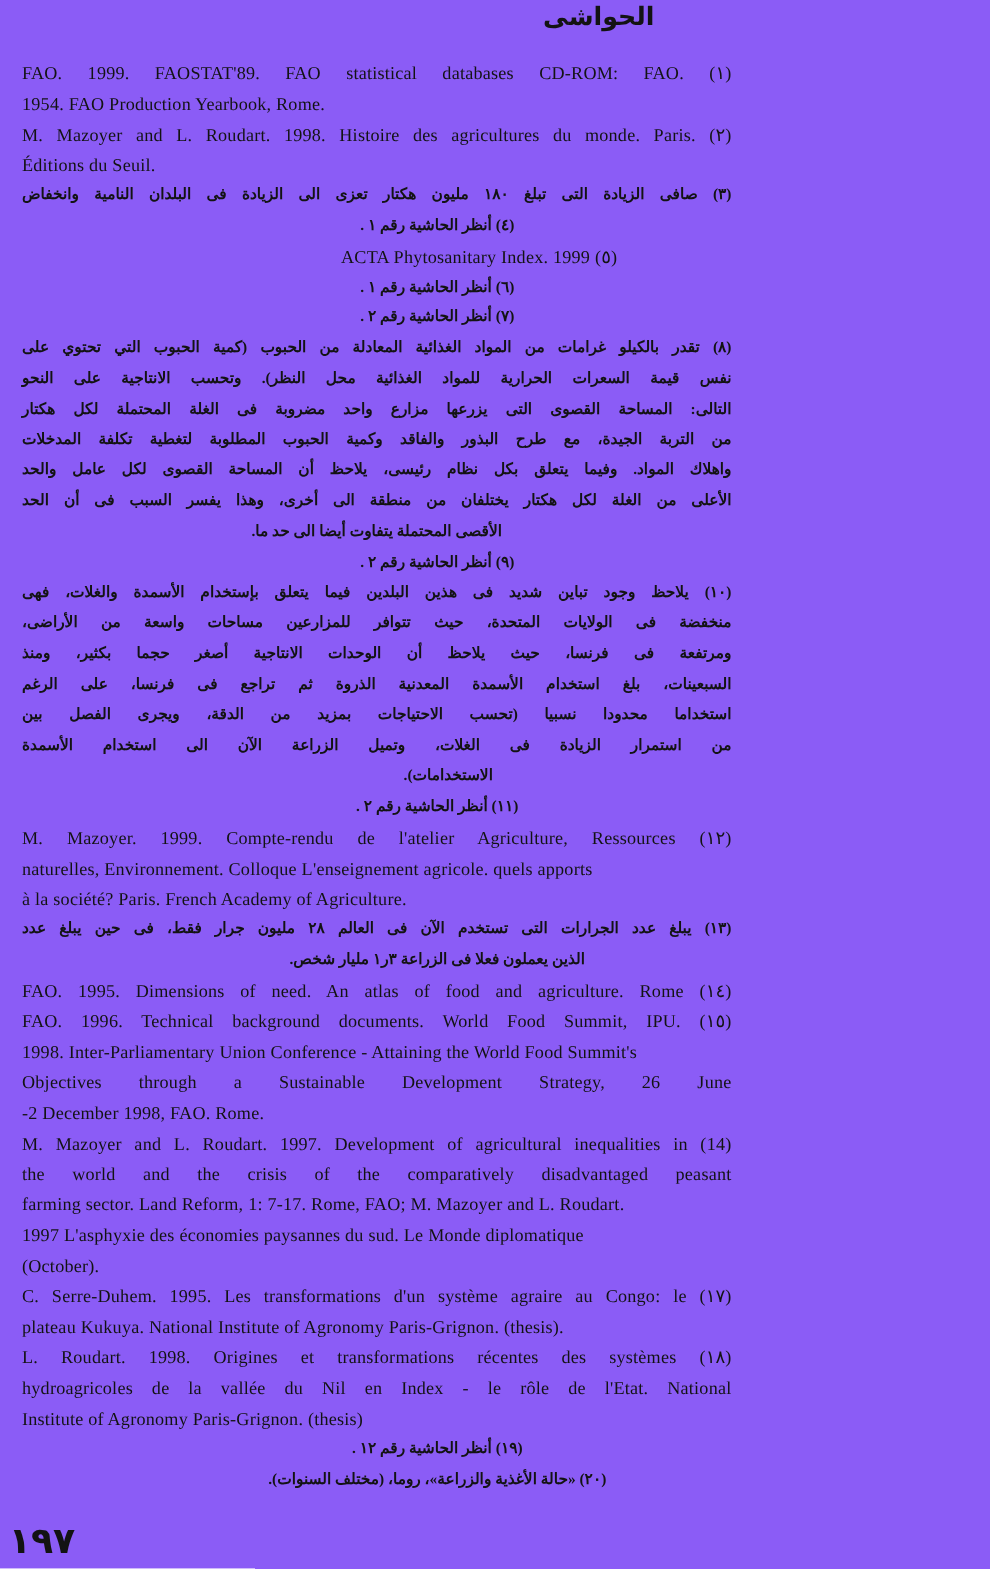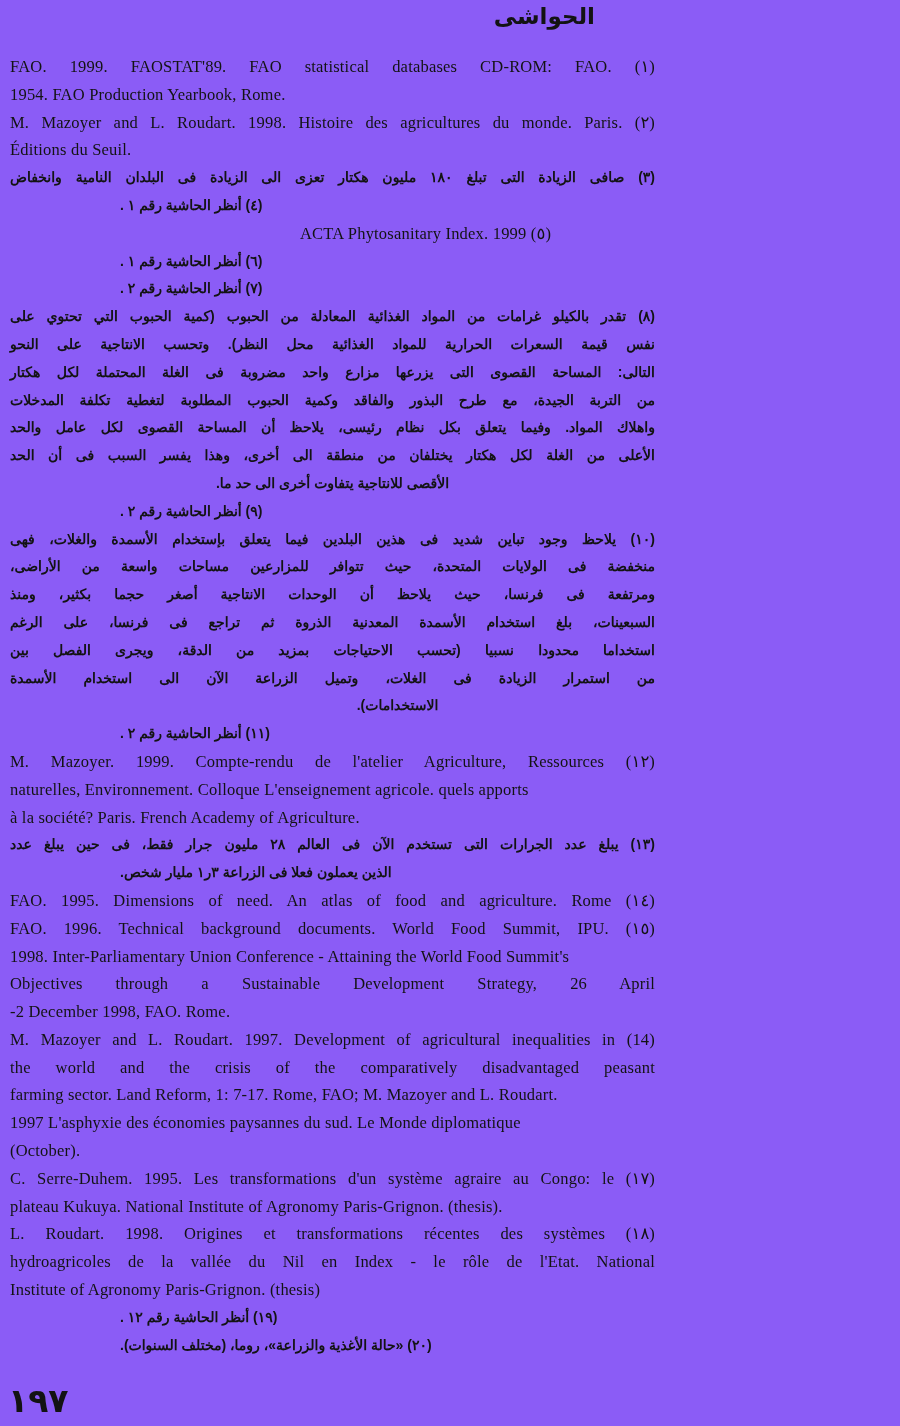--- a/index.html
+++ b/index.html
@@ -11,33 +11,33 @@
     color:#131313;
   }
   .doc-title {
     position:absolute; top:0px; left:6px; width:645px;
     text-align:right; padding-right:56px; box-sizing:border-box;
     font-family:"DejaVu Sans", sans-serif;
     font-weight:700; font-size:23px; line-height:32px;
     direction:rtl;
   }
   .column {
-    position:absolute; top:53px; left:10px; width:645px;
+    position:absolute; top:53px; left:20px; width:645px;
   }
   .line {
     width:645px; box-sizing:border-box;
     height:27.8px; line-height:27.8px;
     overflow:visible;
   }
   .en { font-family:"Liberation Serif", serif; font-size:16.5px; letter-spacing:0.2px; }
-  .ar { font-family:Liberation Sans, sans-serif; font-size:14px; font-weight:700; }
+  .ar { font-family:Liberation Serif, serif; font-size:14px; font-weight:700; }
   .j  { text-align:justify; text-align-last:justify; }
   .l  { text-align:left; }
   .c  { text-align:center; }
-  .cr { text-align:left; padding-left:110px; }
+  .cr { text-align:center; padding-left:110px; }
   .rr { padding-left:290px; }
   .li { text-align:center; padding-left:130px; }
   .page-number {
     position:absolute; left:8px; top:1381px;
     font-family:"DejaVu Sans", sans-serif;
     font-weight:700; font-size:33px; line-height:40px;
     direction:rtl;
   }
 </style>
 </head>
@@ -55,39 +55,39 @@
       <div class="line ar cr" dir="rtl">(٤) أنظر الحاشية رقم ١ .</div>
       <div class="line en rr" dir="ltr">ACTA Phytosanitary Index. 1999 (٥)</div>
       <div class="line ar cr" dir="rtl">(٦) أنظر الحاشية رقم ١ .</div>
       <div class="line ar cr" dir="rtl">(٧) أنظر الحاشية رقم ٢ .</div>
       <div class="line ar j" dir="rtl">(٨) تقدر بالكيلو غرامات من المواد الغذائية المعادلة من الحبوب (كمية الحبوب التي تحتوي على</div>
       <div class="line ar j" dir="rtl">نفس قيمة السعرات الحرارية للمواد الغذائية محل النظر). وتحسب الانتاجية على النحو</div>
       <div class="line ar j" dir="rtl">التالى: المساحة القصوى التى يزرعها مزارع واحد مضروبة فى الغلة المحتملة لكل هكتار</div>
       <div class="line ar j" dir="rtl">من التربة الجيدة، مع طرح البذور والفاقد وكمية الحبوب المطلوبة لتغطية تكلفة المدخلات</div>
       <div class="line ar j" dir="rtl">واهلاك المواد. وفيما يتعلق بكل نظام رئيسى، يلاحظ أن المساحة القصوى لكل عامل والحد</div>
       <div class="line ar j" dir="rtl">الأعلى من الغلة لكل هكتار يختلفان من منطقة الى أخرى، وهذا يفسر السبب فى أن الحد</div>
-      <div class="line ar c" dir="rtl">الأقصى للانتاجية يتفاوت أخرى الى حد ما.</div>
+      <div class="line ar c" dir="rtl">الأقصى المحتملة يتفاوت أيضا الى حد ما.</div>
       <div class="line ar cr" dir="rtl">(٩) أنظر الحاشية رقم ٢ .</div>
       <div class="line ar j" dir="rtl">(١٠) يلاحظ وجود تباين شديد فى هذين البلدين فيما يتعلق بإستخدام الأسمدة والغلات، فهى</div>
       <div class="line ar j" dir="rtl">منخفضة فى الولايات المتحدة، حيث تتوافر للمزارعين مساحات واسعة من الأراضى،</div>
       <div class="line ar j" dir="rtl">ومرتفعة فى فرنسا، حيث يلاحظ أن الوحدات الانتاجية أصغر حجما بكثير، ومنذ</div>
       <div class="line ar j" dir="rtl">السبعينات، بلغ استخدام الأسمدة المعدنية الذروة ثم تراجع فى فرنسا، على الرغم</div>
       <div class="line ar j" dir="rtl">استخداما محدودا نسبيا (تحسب الاحتياجات بمزيد من الدقة، ويجرى الفصل بين</div>
       <div class="line ar j" dir="rtl">من استمرار الزيادة فى الغلات، وتميل الزراعة الآن الى استخدام الأسمدة</div>
       <div class="line ar li" dir="rtl">الاستخدامات).</div>
       <div class="line ar cr" dir="rtl">(١١) أنظر الحاشية رقم ٢ .</div>
       <div class="line en j" dir="ltr">M. Mazoyer. 1999. Compte-rendu de l'atelier Agriculture, Ressources (١٢)</div>
       <div class="line en l" dir="ltr">naturelles, Environnement. Colloque  L'enseignement agricole. quels apports</div>
       <div class="line en l" dir="ltr">à la société? Paris. French Academy of Agriculture.</div>
       <div class="line ar j" dir="rtl">(١٣) يبلغ عدد الجرارات التى تستخدم الآن فى العالم ٢٨ مليون جرار فقط، فى حين يبلغ عدد</div>
       <div class="line ar cr" dir="rtl">الذين يعملون فعلا فى الزراعة ٣ر١ مليار شخص.</div>
       <div class="line en j" dir="ltr">FAO. 1995. Dimensions of need. An atlas of food and agriculture. Rome (١٤)</div>
       <div class="line en j" dir="ltr">FAO. 1996. Technical background documents. World Food Summit, IPU. (١٥)</div>
       <div class="line en l" dir="ltr">1998. Inter-Parliamentary Union Conference - Attaining the World Food Summit's</div>
-      <div class="line en j" dir="ltr">Objectives through a Sustainable Development Strategy, 26 April</div>
+      <div class="line en j" dir="ltr">Objectives through a Sustainable Development Strategy, 26 June</div>
       <div class="line en l" dir="ltr">-2 December 1998, FAO. Rome.</div>
       <div class="line en j" dir="ltr">M. Mazoyer and L. Roudart. 1997. Development of agricultural inequalities in (14)</div>
       <div class="line en j" dir="ltr">the world and the crisis of the comparatively disadvantaged peasant</div>
       <div class="line en l" dir="ltr">farming sector. Land Reform, 1: 7-17. Rome, FAO; M. Mazoyer and L. Roudart.</div>
       <div class="line en l" dir="ltr">1997 L'asphyxie des économies paysannes du sud. Le Monde diplomatique</div>
       <div class="line en l" dir="ltr">(October).</div>
       <div class="line en j" dir="ltr">C. Serre-Duhem. 1995. Les transformations d'un système agraire au Congo: le (١٧)</div>
       <div class="line en l" dir="ltr">plateau Kukuya. National Institute of Agronomy Paris-Grignon. (thesis).</div>
       <div class="line en j" dir="ltr">L. Roudart. 1998. Origines et transformations récentes des systèmes (١٨)</div>
       <div class="line en j" dir="ltr">hydroagricoles de la vallée du Nil en Index - le rôle de l'Etat. National</div>

